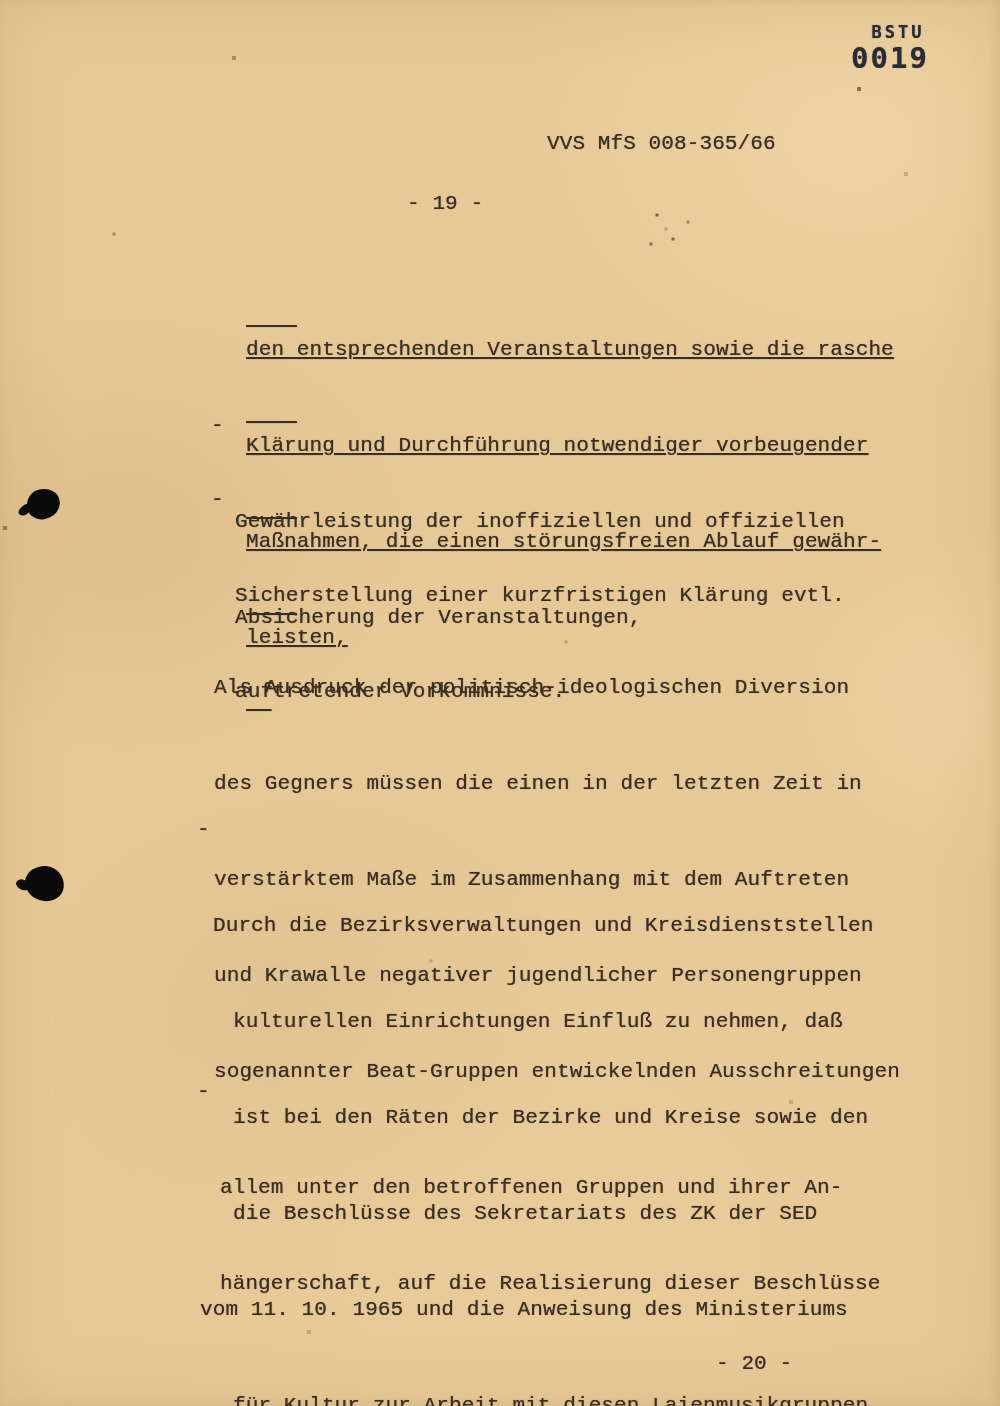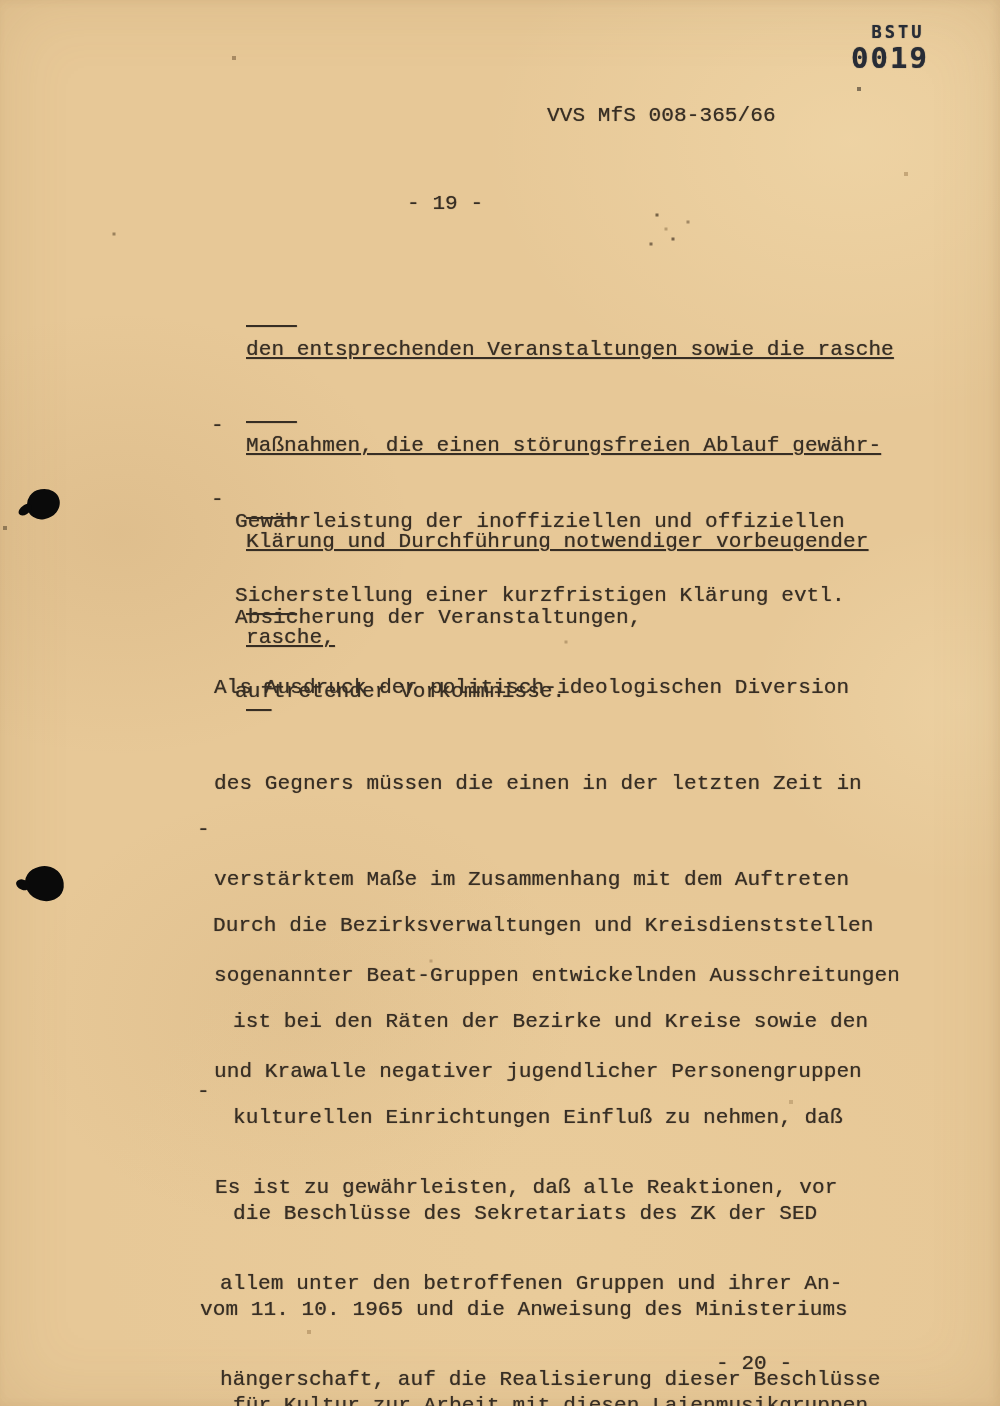--- a/index.html
+++ b/index.html
@@ -15,21 +15,21 @@
     box-shadow: inset 0 0 70px rgba(150,110,60,0.16), inset -3px 0 10px rgba(140,100,55,0.12);
     font-family:"Liberation Mono","DejaVu Sans Mono",monospace;
     color:var(--ink,#372e24);
   }
   .tw{
     font-size:21px;line-height:32px;letter-spacing:0.1px;
     text-shadow:0 0 1px rgba(55,46,36,0.55), 0.4px 0.4px 0 rgba(55,46,36,0.25);
     white-space:pre;
   }
   .block{position:absolute;}
-  .classification{left:547px;top:100px;}
+  .classification{left:547px;top:128px;}
   .pagenum{left:407px;top:188px;}
   .footer-ref{left:716px;top:1348px;}
 
   .para1{left:246px;top:270px;text-decoration:underline;}
   .bullet{padding:0;}
   .marker{position:absolute;top:0;}
   .b1{left:235px;top:410px;} .b1 .marker{left:-24px;}
   .b2{left:235px;top:484px;} .b2 .marker{left:-24px;}
   .heading{left:187px;top:564px;}
   .secnum{margin-right:2px;}
@@ -77,61 +77,60 @@
     <div class="stamp-bstu">BSTU</div>
     <div class="stamp-num">0019</div>
   </div>
 
   <div class="block tw classification">VVS MfS 008-365/66</div>
 
   <div class="block tw pagenum">- 19 -</div>
 
   <div class="block tw para1">
     <div class="line">den entsprechenden Veranstaltungen sowie die rasche</div>
+    <div class="line">Klärung und Durchführung notwendiger vorbeugender</div>
     <div class="line">Maßnahmen, die einen störungsfreien Ablauf gewähr-</div>
-    <div class="line">Klärung und Durchführung notwendiger vorbeugender</div>
-    <div class="line">rasche,</div>
+    <div class="line">leisten,</div>
   </div>
 
   <div class="block tw bullet b1">
     <span class="marker">-</span>
     <div class="line">Gewährleistung der inoffiziellen und offiziellen</div>
     <div class="line">Absicherung der Veranstaltungen,</div>
   </div>
 
   <div class="block tw bullet b2">
     <span class="marker">-</span>
     <div class="line">Sicherstellung einer kurzfristigen Klärung evtl.</div>
     <div class="line">auftretender Vorkommnisse.</div>
   </div>
 
 
   <div class="block tw para2">
     <div class="line">Als Ausdruck der politisch-ideologischen Diversion</div>
     <div class="line">des Gegners müssen die einen in der letzten Zeit in</div>
     <div class="line">verstärktem Maße im Zusammenhang mit dem Auftreten</div>
+    <div class="line">und Krawalle negativer jugendlicher Personengruppen</div>
     <div class="line">sogenannter Beat-Gruppen entwickelnden Ausschreitungen</div>
-    <div class="line">und Krawalle negativer jugendlicher Personengruppen</div>
   </div>
 
   <div class="block tw bullet b3">
     <span class="marker">-</span>
     <div class="line pull-first">Durch die Bezirksverwaltungen und Kreisdienststellen</div>
+    <div class="line">kulturellen Einrichtungen Einfluß zu nehmen, daß</div>
     <div class="line">ist bei den Räten der Bezirke und Kreise sowie den</div>
-    <div class="line">kulturellen Einrichtungen Einfluß zu nehmen, daß</div>
     <div class="line">die Beschlüsse des Sekretariats des ZK der SED</div>
     <div class="line pull-out">vom 11. 10. 1965 und die Anweisung des Ministeriums</div>
     <div class="line">für Kultur zur Arbeit mit diesen Laienmusikgruppen</div>
     
     
   </div>
 
   <div class="block tw bullet b4">
     <span class="marker">-</span>
-    <div class="line pull-first">Es ist zu gewährleisten, daß alle Reaktionen, vor</div>
     <div class="line">allem unter den betroffenen Gruppen und ihrer An-</div>
     <div class="line">hängerschaft, auf die Realisierung dieser Beschlüsse</div>
     
     
     
   </div>
 
   <div class="block tw footer-ref">- 20 -</div>
 
   <div class="blot blot1"></div>

